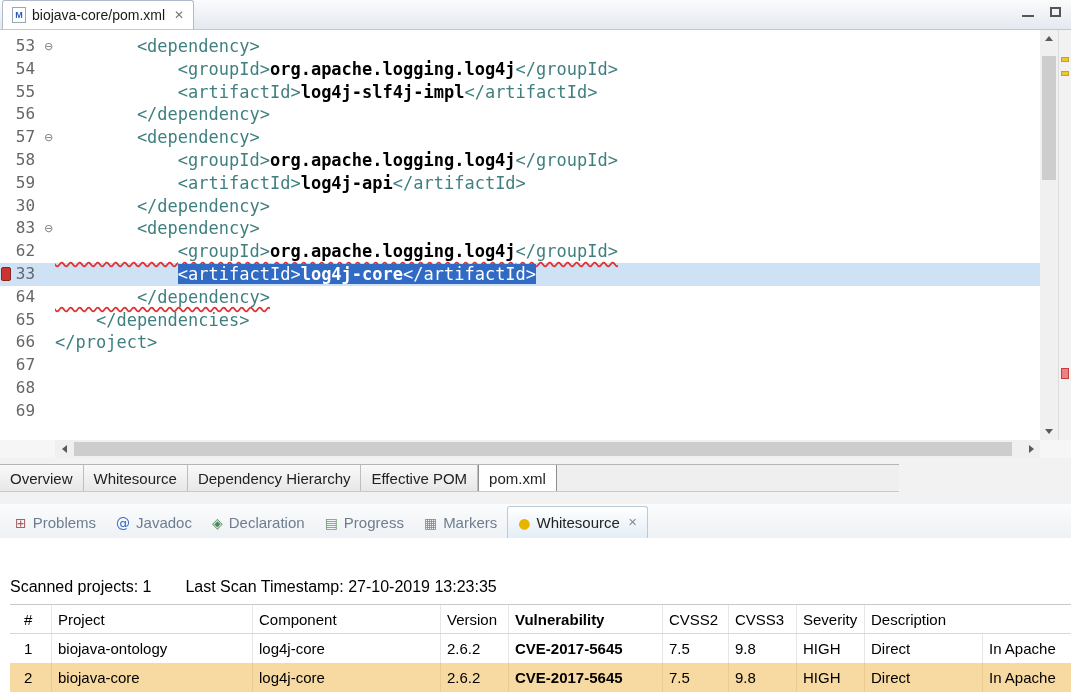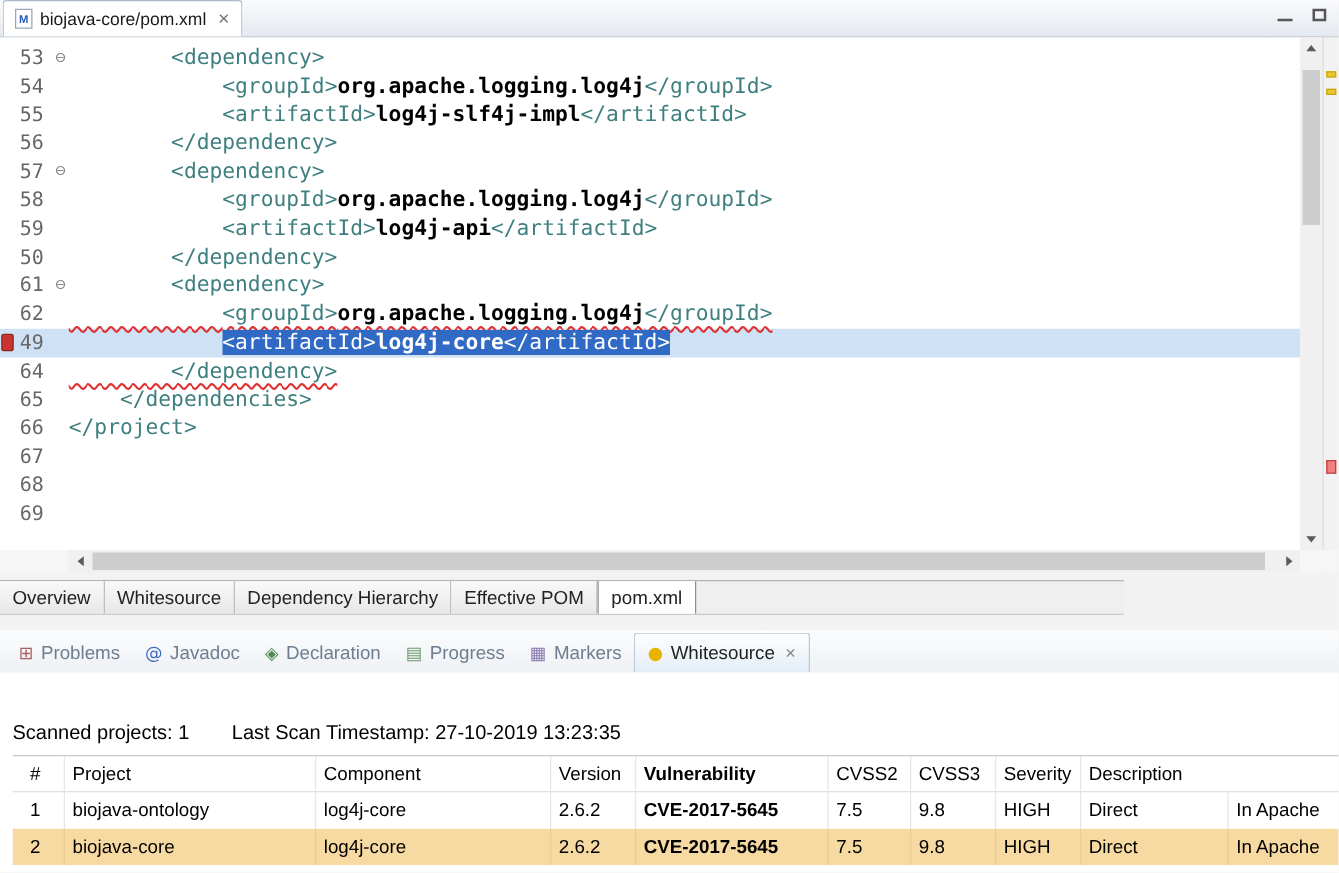--- a/index.html
+++ b/index.html
@@ -156,41 +156,41 @@
           <div class="code-text"><span class="seg-ws">            </span><span class="seg-tag">&lt;groupId&gt;</span><span class="seg-txt">org.apache.logging.log4j</span><span class="seg-tag">&lt;/groupId&gt;</span></div>
         </div>
         <div class="code-line">
           <div class="gut-annot"></div>
           <div class="gut-num">59</div>
           <div class="gut-fold"></div>
           <div class="code-text"><span class="seg-ws">            </span><span class="seg-tag">&lt;artifactId&gt;</span><span class="seg-txt">log4j-api</span><span class="seg-tag">&lt;/artifactId&gt;</span></div>
         </div>
         <div class="code-line">
           <div class="gut-annot"></div>
-          <div class="gut-num">50</div>
+          <div class="gut-num">30</div>
           <div class="gut-fold"></div>
           <div class="code-text"><span class="seg-tag">        &lt;/dependency&gt;</span></div>
         </div>
         <div class="code-line">
           <div class="gut-annot"></div>
-          <div class="gut-num">61</div>
+          <div class="gut-num">83</div>
           <div class="gut-fold">⊖</div>
           <div class="code-text"><span class="seg-tag">        &lt;dependency&gt;</span></div>
         </div>
         <div class="code-line">
           <div class="gut-annot"></div>
           <div class="gut-num">62</div>
           <div class="gut-fold"></div>
           <div class="code-text"><span class="squig"><span class="seg-ws">            </span><span class="seg-tag">&lt;groupId&gt;</span><span class="seg-txt">org.apache.logging.log4j</span><span class="seg-tag">&lt;/groupId&gt;</span></span></div>
         </div>
         <div class="code-line current-line">
           <div class="gut-annot">
             <span class="err-marker"></span>
           </div>
-          <div class="gut-num">49</div>
+          <div class="gut-num">33</div>
           <div class="gut-fold"></div>
           <div class="code-text"><span class="seg-ws">            </span><span class="sel"><span class="seg-tag">&lt;artifactId&gt;</span><span class="seg-txt">log4j-core</span><span class="seg-tag">&lt;/artifactId&gt;</span></span></div>
         </div>
         <div class="code-line">
           <div class="gut-annot"></div>
           <div class="gut-num">64</div>
           <div class="gut-fold"></div>
           <div class="code-text"><span class="squig"><span class="seg-tag">        &lt;/dependency&gt;</span></span></div>
         </div>
         <div class="code-line">

